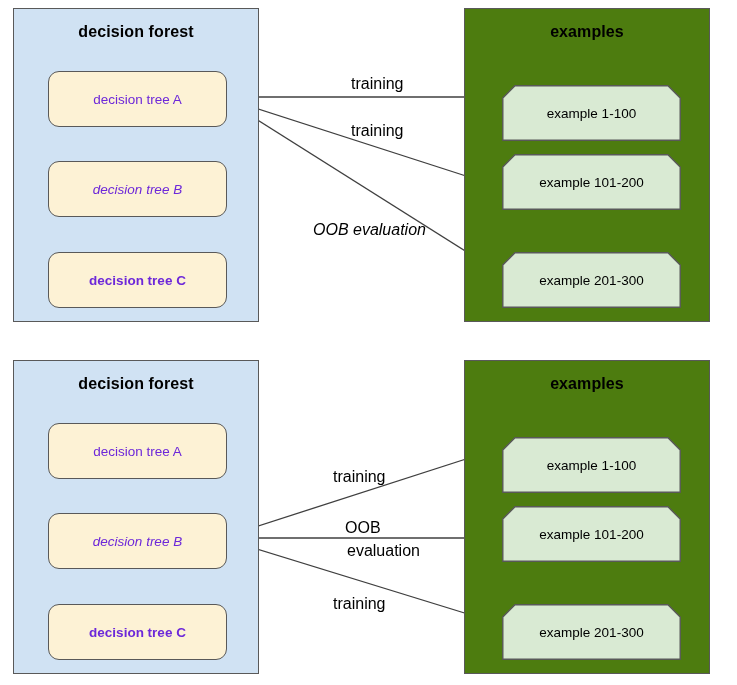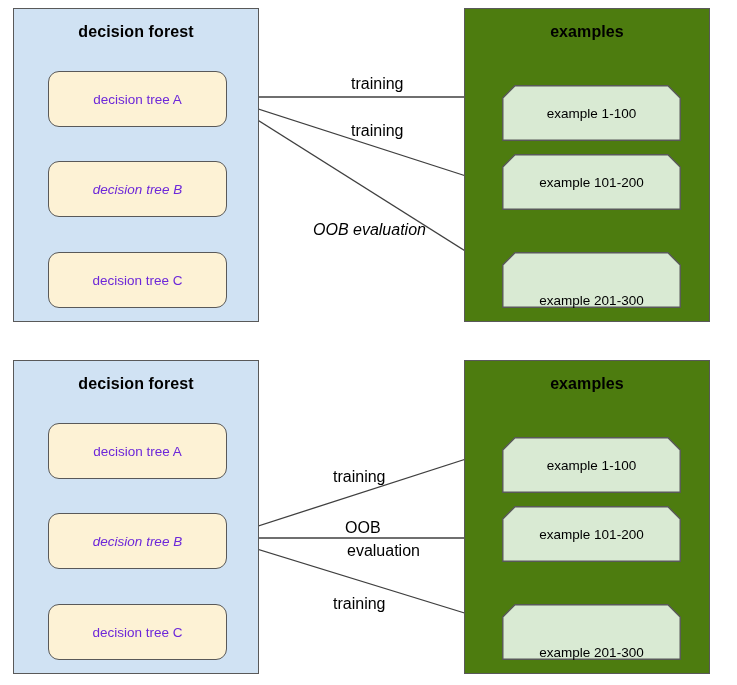--- a/index.html
+++ b/index.html
@@ -75,38 +75,38 @@
     border: 1.4px solid #595959;
     border-radius: 11px;
     display: flex;
     align-items: center;
     justify-content: center;
     font-size: 13.5px;
     color: #6d28d9;
   }
   .tree-node.n0 { top: 62px; }
   .tree-node.n1 { top: 152px; font-style: italic; }
-  .tree-node.n2 { top: 243px; }
+  .tree-node.n2 { top: 243px; font-weight: bold; }
 
   
   .example-node {
     position: absolute;
     left: 37px;
     width: 179px;
     height: 56px;
     box-sizing: border-box;
     display: flex;
     align-items: center;
     justify-content: center;
     font-size: 13.5px;
     color: #000;
   }
   .example-node.n0 { top: 76px; }
   .example-node.n1 { top: 145px; }
-  .example-node.n2 { top: 243px; align-items: flex-end; }
+  .example-node.n2 { top: 243px; }
   .example-node .shape {
     position: absolute;
     left: 0; top: 0;
     width: 100%;
     height: 100%;
   }
   .example-node .label {
     position: relative;
     z-index: 2;
   }

